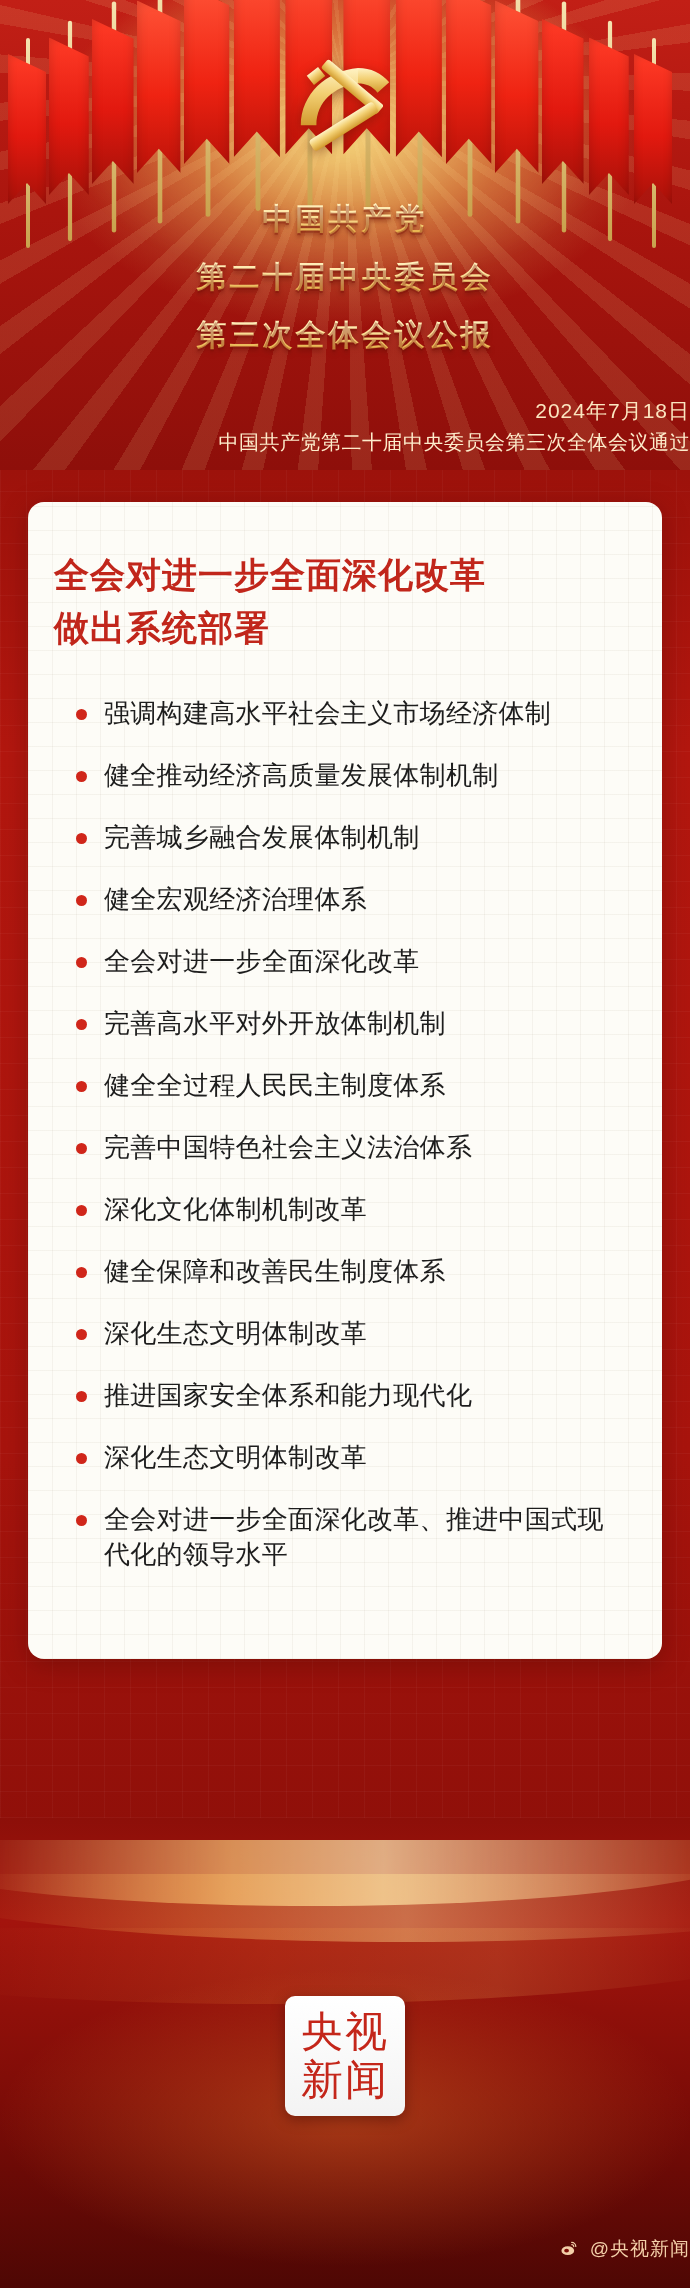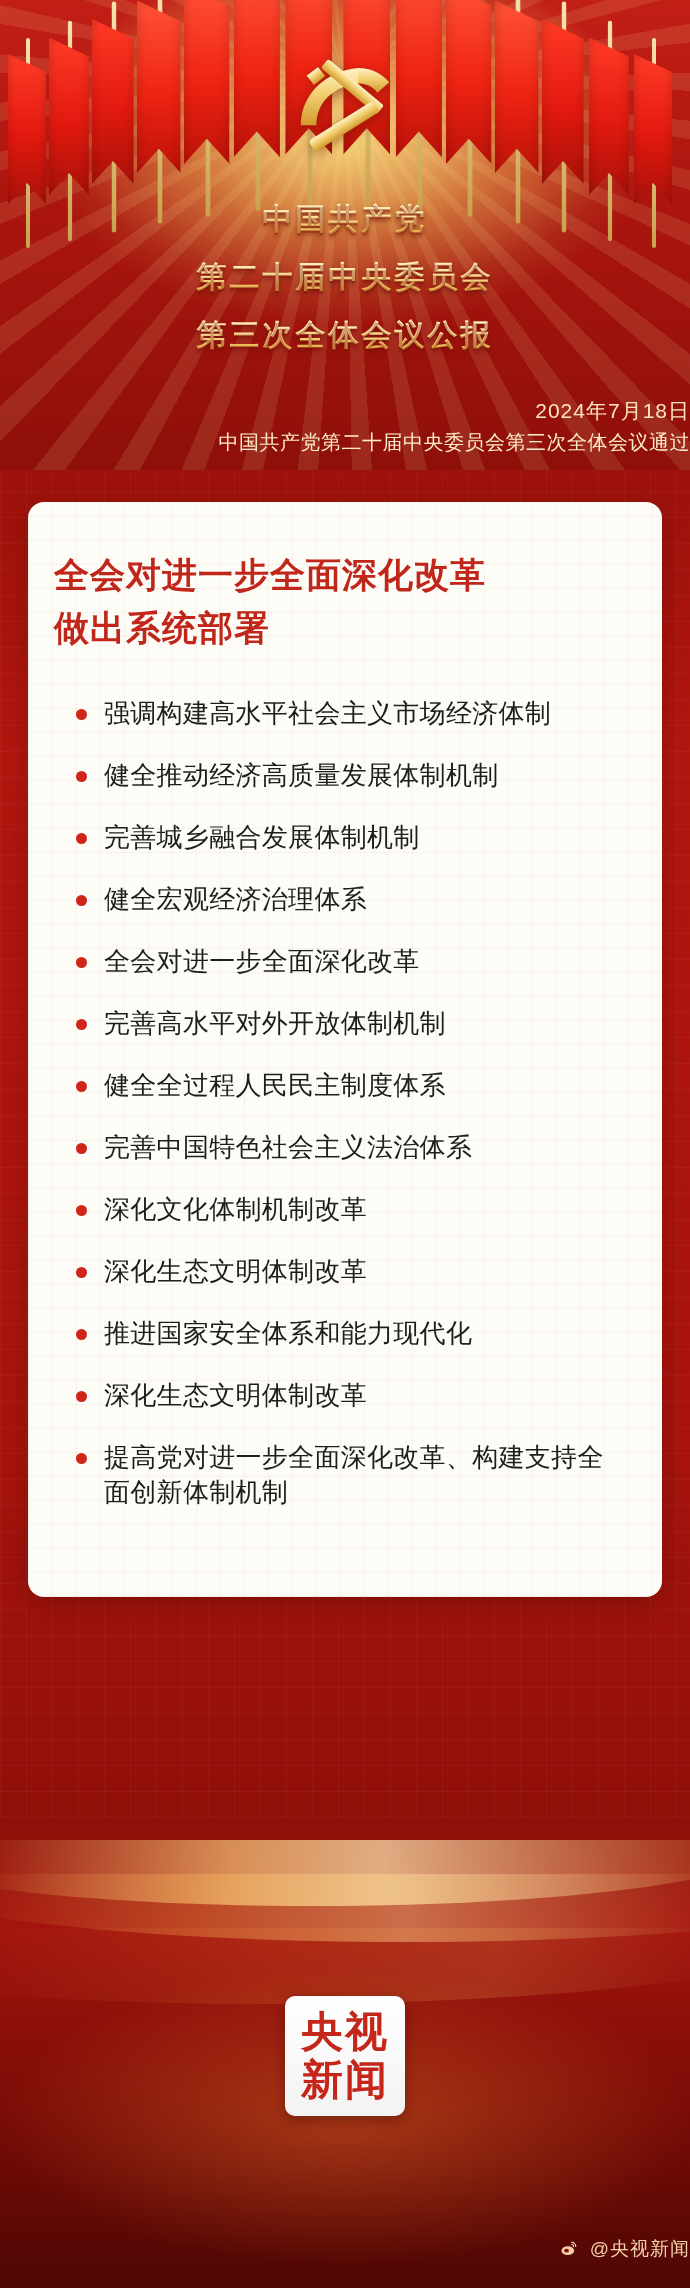--- a/index.html
+++ b/index.html
@@ -262,21 +262,21 @@
     background: linear-gradient(180deg,#ffffff,#f3f3f3);
     border-radius: 10px;
     box-shadow: 0 4px 14px rgba(50,4,2,0.4);
     display: flex;
     flex-direction: column;
     align-items: center;
     justify-content: center;
   }
   .logo span {
     color: #c4261a;
-    font-weight: bold;
+    font-weight: normal;
     font-size: 42px;
     line-height: 48px;
     letter-spacing: 2px;
   }
   .handle {
     position: absolute;
     left: 0; right: 0;
     bottom: 26px;
     text-align: right;
     color: #f3cfa8;
@@ -400,24 +400,25 @@
     <ul class="bullet-list">
       <li>强调构建高水平社会主义市场经济体制</li>
       <li>健全推动经济高质量发展体制机制</li>
       <li>完善城乡融合发展体制机制</li>
       <li>健全宏观经济治理体系</li>
       <li>全会对进一步全面深化改革</li>
       <li>完善高水平对外开放体制机制</li>
       <li>健全全过程人民民主制度体系</li>
       <li>完善中国特色社会主义法治体系</li>
       <li>深化文化体制机制改革</li>
+      <li>健全保障和改善民生制度体系</li>
       <li>深化生态文明体制改革</li>
       <li>推进国家安全体系和能力现代化</li>
       <li>深化生态文明体制改革</li>
-      <li>提高党对进一步全面深化改革、构建支持全面创新体制机制</li>
+      <li>全会对进一步全面深化改革、推进中国式现代化的领导水平</li>
     </ul>
   </div>
 
   <div class="footer">
     <div class="wave wave1"></div>
     <div class="wave wave2"></div>
     <div class="wave wave3"></div>
     <div class="footer-glow"></div>
 
     <div class="logo">

